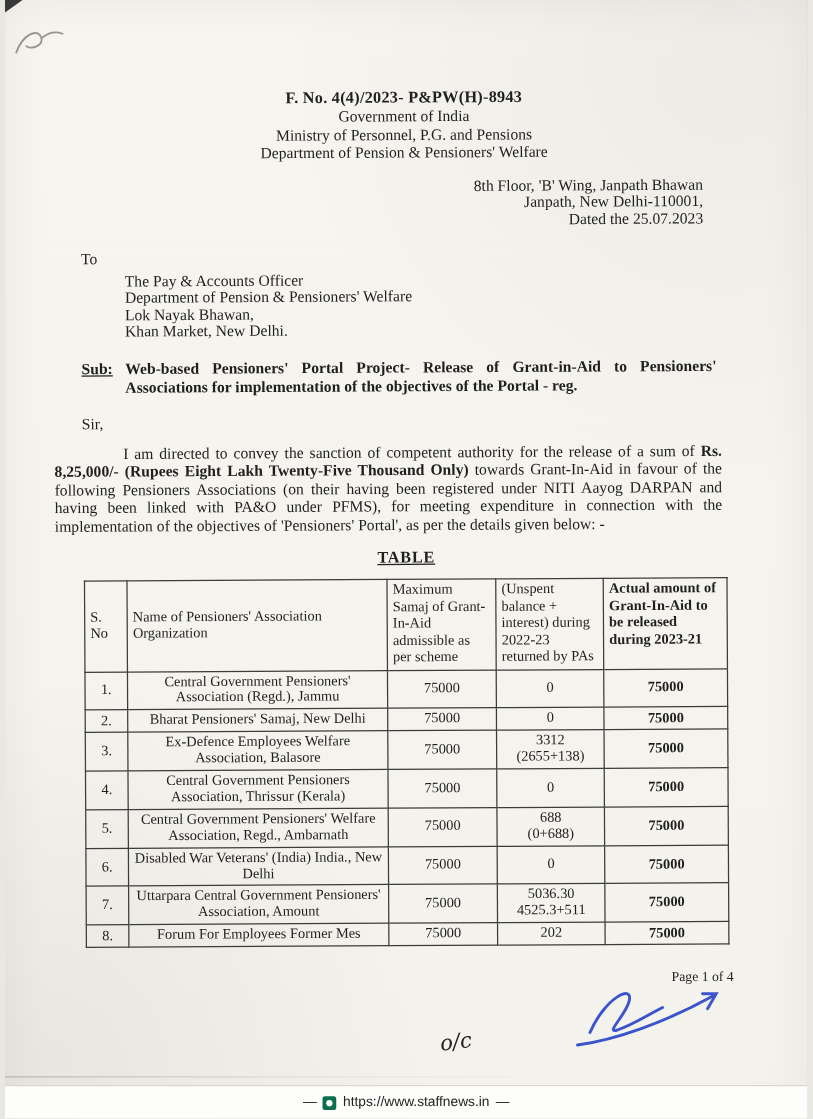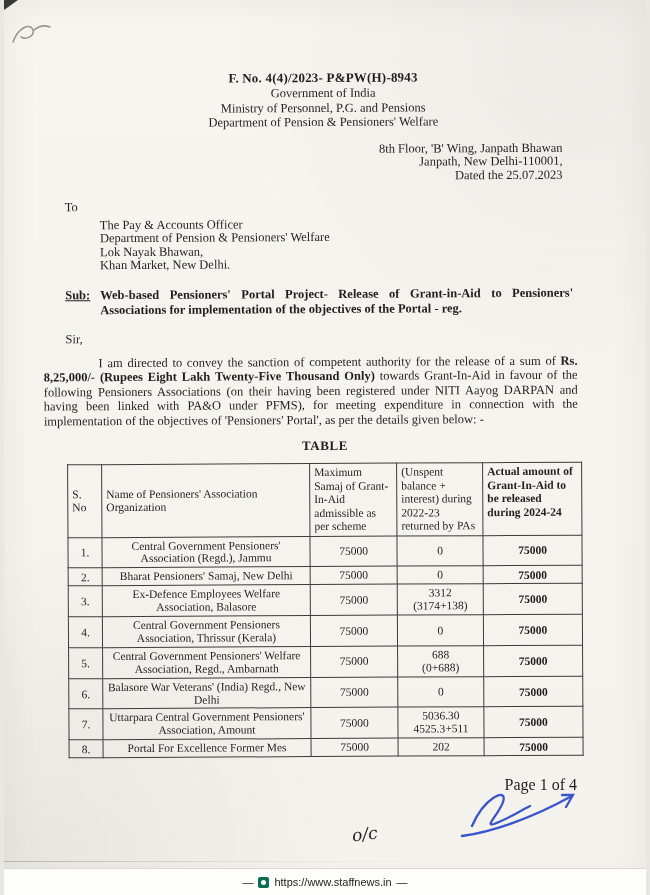--- a/index.html
+++ b/index.html
@@ -17,31 +17,31 @@
   .org-line{text-align:center;font-size:12.5px;line-height:14.5px;}
   .addr{text-align:right;margin:13px 82px 0 0;font-size:12.5px;line-height:13.8px;}
   .to{margin:15px 0 0 62px;font-size:12.5px;}
   .recipient{margin:4px 0 0 97px;font-size:12.5px;line-height:13.4px;}
   .subject{display:flex;margin:15px 72px 0 62px;font-weight:bold;font-size:12.5px;line-height:15px;}
   .subject .label{width:35px;flex:none;text-decoration:underline;}
   .subject .text{flex:1;text-align:justify;}
   .salutation{margin:14px 0 0 62px;font-size:12.5px;}
   .para{margin:9px 68px 0 40px;font-size:12.5px;line-height:14.6px;text-align:justify;text-indent:55px;}
   .table-title{text-align:center;margin-top:11px;font-weight:bold;font-size:13px;}
-  .table-title span{letter-spacing:.6px;}
+  .table-title span{text-decoration:underline;letter-spacing:.6px;}
   table{border-collapse:collapse;margin:9px 0 0 63px;width:514px;font-size:11.5px;table-layout:fixed;}
   th,td{border:1px solid #3c3c3c;padding:2px 4px;}
   th{font-weight:normal;text-align:left;vertical-align:top;line-height:13.4px;}
   th.mid{vertical-align:middle;}
   th.actual{font-weight:bold;}
   td.sno{text-align:center;}
   td.name{line-height:12.9px;padding:2px 3px;text-align:center;}
   td.num{text-align:center;white-space:pre-line;line-height:12.9px;}
   td.actual{text-align:center;font-weight:bold;}
-  .page-num{position:absolute;right:69px;top:776px;font-size:16px;}
+  .page-num{position:absolute;right:59px;top:776px;font-size:11px;}
   .signature{position:absolute;left:452px;top:782px;}
   .oc{position:absolute;left:348px;top:824px;font-size:17px;font-style:italic;
       transform:rotate(-7deg);font-family:"DejaVu Serif",serif;color:#222;}
   .pencil{position:absolute;left:5px;top:15px;}
   .corner-blob{position:absolute;left:0;top:0;width:0;height:0;
       border-left:14px solid rgba(25,25,25,.85);border-bottom:10px solid transparent;}
   .scan-edge{position:absolute;left:0;right:0;top:861px;height:1px;
       background:linear-gradient(90deg,rgba(0,0,0,.20),rgba(0,0,0,.06) 40%,transparent 75%);}
   .footer-bar{position:absolute;left:0;right:0;bottom:0;height:26px;background:#fdfdfb;
       border-top:1px solid #dcd8d0;display:flex;align-items:center;justify-content:center;gap:5px;
@@ -96,21 +96,21 @@
           <col style="width:87px">
           <col style="width:86px">
           <col style="width:99px">
         </colgroup>
       <thead>
         <tr>
           <th class="mid">S. No</th>
           <th class="mid">Name of Pensioners' Association Organization</th>
           <th>Maximum Samaj of Grant-In-Aid admissible as per scheme</th>
           <th>(Unspent balance + interest) during 2022-23 returned by PAs</th>
-          <th class="actual">Actual amount of Grant-In-Aid to be released during 2024-24</th>
+          <th class="actual">Actual amount of Grant-In-Aid to be released during 2023-21</th>
         </tr>
       </thead>
       <tbody>
         <tr>
           <td class="sno">1.</td>
           <td class="name">Central Government Pensioners' Association (Regd.), Jammu</td>
           <td class="num">75000</td>
           <td class="num">0</td>
           <td class="actual">75000</td>
         </tr>
@@ -119,56 +119,56 @@
           <td class="name">Bharat Pensioners' Samaj, New Delhi</td>
           <td class="num">75000</td>
           <td class="num">0</td>
           <td class="actual">75000</td>
         </tr>
         <tr>
           <td class="sno">3.</td>
           <td class="name">Ex-Defence Employees Welfare Association, Balasore</td>
           <td class="num">75000</td>
           <td class="num">3312
-(3174+138)</td>
+(2655+138)</td>
           <td class="actual">75000</td>
         </tr>
         <tr>
           <td class="sno">4.</td>
           <td class="name">Central Government Pensioners Association, Thrissur (Kerala)</td>
           <td class="num">75000</td>
           <td class="num">0</td>
           <td class="actual">75000</td>
         </tr>
         <tr>
           <td class="sno">5.</td>
           <td class="name">Central Government Pensioners' Welfare Association, Regd., Ambarnath</td>
           <td class="num">75000</td>
           <td class="num">688
 (0+688)</td>
           <td class="actual">75000</td>
         </tr>
         <tr>
           <td class="sno">6.</td>
-          <td class="name">Balasore War Veterans' (India) Regd., New Delhi</td>
+          <td class="name">Disabled War Veterans' (India) India., New Delhi</td>
           <td class="num">75000</td>
           <td class="num">0</td>
           <td class="actual">75000</td>
         </tr>
         <tr>
           <td class="sno">7.</td>
           <td class="name">Uttarpara Central Government Pensioners' Association, Amount</td>
           <td class="num">75000</td>
           <td class="num">5036.30
 4525.3+511</td>
           <td class="actual">75000</td>
         </tr>
         <tr>
           <td class="sno">8.</td>
-          <td class="name">Portal For Excellence Former Mes</td>
+          <td class="name">Forum For Employees Former Mes</td>
           <td class="num">75000</td>
           <td class="num">202</td>
           <td class="actual">75000</td>
         </tr>
       </tbody>
     </table>
   </div>
 
   <div class="page-num">Page 1 of 4</div>
 

